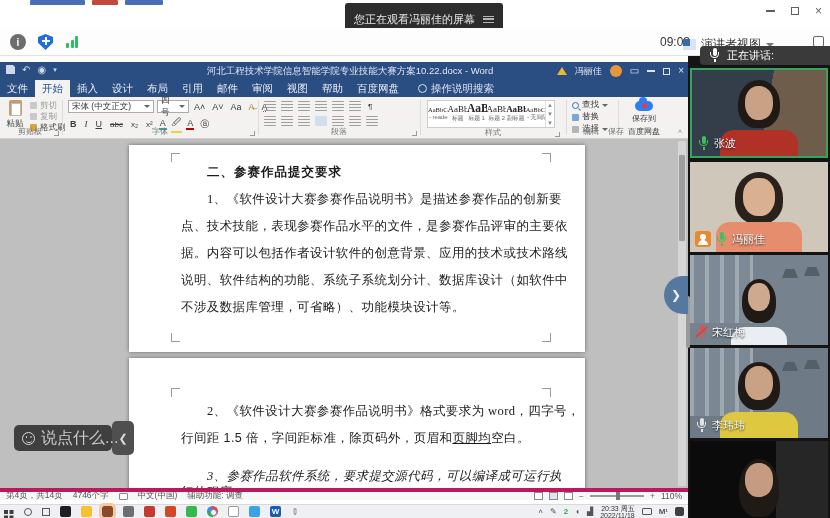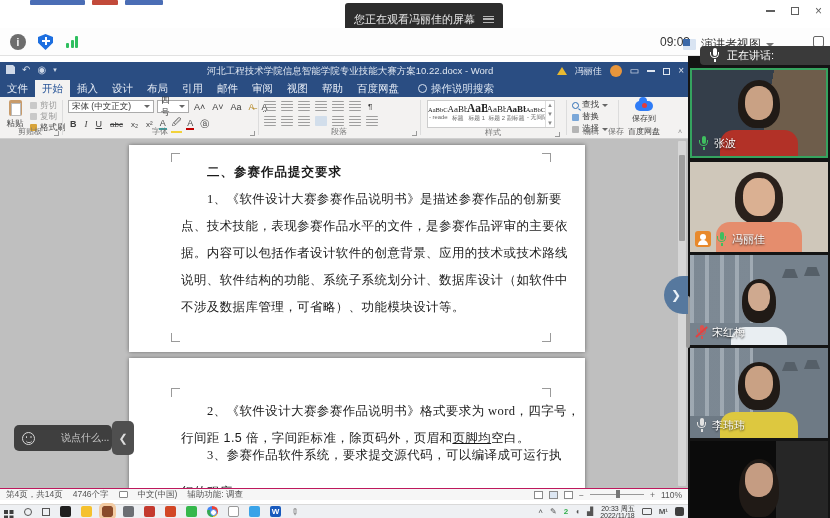--- a/index.html
+++ b/index.html
@@ -123,21 +123,21 @@
   .cm-bl{border-left:1px solid #9a9a9a;border-bottom:1px solid #9a9a9a;}
   .cm-br{border-right:1px solid #9a9a9a;border-bottom:1px solid #9a9a9a;}
   .docline{position:absolute;left:52px;right:44px;height:27px;line-height:27px;font-family:"Liberation Serif",serif;font-size:12.5px;color:#1a1a1a;letter-spacing:.4px;white-space:nowrap;}
   .dochead{font-family:"Liberation Sans",sans-serif;font-weight:bold;letter-spacing:1px;}
   .indent{text-indent:26px;}
   .uline{text-decoration:underline;}
   #wscroll{position:absolute;right:2px;top:2px;bottom:2px;width:8px;background:#d6d6d6;border-radius:1px;}
   #wthumb{position:absolute;left:1px;top:14px;width:6px;height:86px;background:#9e9e9e;border-radius:1px;}
 
   
-  #wstatus{position:absolute;left:0;top:426px;width:100%;height:12px;background:#f6f6f6;border-top:1px solid #be185d;display:flex;align-items:center;font-size:8.5px;color:#555;padding:0 6px;gap:10px;}
+  #wstatus{position:absolute;left:0;top:426px;width:100%;height:12px;background:#f6f6f6;border-top:4px solid #be185d;display:flex;align-items:center;font-size:8.5px;color:#555;padding:0 6px;gap:10px;}
   .book-ic{width:9px;height:7px;background:#fff;border:1px solid #888;border-radius:1px;}
   .viewic{width:9px;height:8px;border:1px solid #8a8a8a;background:#fff;}
   .zoomtrack{width:54px;height:1.2px;background:#999;position:relative;}
   .zoomthumb{position:absolute;left:26px;top:-3.5px;width:4px;height:8px;background:#777;}
   .statR{margin-left:auto;display:flex;align-items:center;gap:6px;}
 
   
   #taskbar{left:0;top:504px;width:688px;height:14px;background:#eef0f3;border-top:1px solid #d9d9d9;display:flex;align-items:center;padding:0 4px;gap:10px;z-index:20;}
   .start-ic{width:4px;height:4px;background:#3e3e3e;box-shadow:5.5px 0 #3e3e3e,0 5.5px #3e3e3e,5.5px 5.5px #3e3e3e;margin-right:6px;}
   .search-ic{width:8px;height:8px;border:1.4px solid #555;border-radius:50%;}
@@ -151,21 +151,21 @@
   .tray .g{font-size:8px;color:#555;}
   .clock{font-size:7px;line-height:7px;color:#333;text-align:right;}
   .kb-ic{width:10px;height:7px;border:1px solid #555;border-radius:1px;}
   .ac-ic{width:9px;height:9px;background:#3e3e3e;border-radius:2px;}
 
   
   #chat{left:14px;top:425px;width:98px;height:26px;background:rgba(52,52,52,.92);border-radius:5px;gap:6px;padding:0 8px;z-index:50;}
   .smile{width:13px;height:13px;border-radius:50%;border:1.3px solid #d8d8d8;position:relative;flex:none;}
   .smile::before{content:'';position:absolute;left:2.5px;top:3.5px;width:1.8px;height:1.8px;background:#d8d8d8;border-radius:50%;box-shadow:4.5px 0 #d8d8d8;}
   .smile::after{content:'';position:absolute;left:2.5px;top:6px;width:6px;height:3px;border-bottom:1.3px solid #d8d8d8;border-radius:0 0 6px 6px;}
-  #chat .ph{color:#c9c9c9;font-size:10px;white-space:nowrap;margin-left:20px;}
+  #chat .ph{color:#c9c9c9;font-size:16px;white-space:nowrap;}
   #chat-collapse{left:112px;top:421px;width:22px;height:34px;background:#4f4f4f;border-radius:5px;color:#ddd;font-size:11px;display:flex;align-items:center;justify-content:center;z-index:49;}
   #side-expand{left:664px;top:276px;width:24px;height:38px;background:#56789e;border-radius:19px 0 0 19px;color:#eaf1f8;font-size:12px;display:flex;align-items:center;justify-content:center;z-index:50;}
 </style>
 </head>
 <body>
 
 <div id="stage">
 
   <div class="abs clip-frag" style="left:30px;top:0;width:55px;background:#4a6db5;"></div>
   <div class="abs clip-frag" style="left:92px;top:0;width:26px;background:#c24a3a;"></div>
@@ -485,21 +485,21 @@
         <div class="docline" style="top:95px;">据。内容可以包括作者设计软件的创意背景、应用的技术或技术路线</div>
         <div class="docline" style="top:122px;">说明、软件结构的功能、系统子系统划分计、数据库设计（如软件中</div>
         <div class="docline" style="top:149px;">不涉及数据库管理，可省略）、功能模块设计等。</div>
       </div>
 
       <div class="page" style="top:219px;height:132px;">
         <span class="cmark cm-tl" style="left:42px;top:30px;"></span>
         <span class="cmark cm-tr" style="right:34px;top:30px;"></span>
         <div class="docline indent" style="top:40px;">2、《软件设计大赛参赛作品说明书》格式要求为 word，四字号，</div>
         <div class="docline" style="top:67px;"><span>行间距 1.5 倍，字间距标准，除页码外，页眉和</span><span class="uline">页脚均</span><span>空白。</span></div>
-        <div class="docline indent" style="top:84px;">3、参赛作品软件系统，要求提交源代码，可以编译成可运行执</div>
+        <div class="docline indent" style="top:105px;font-style:italic;">3、参赛作品软件系统，要求提交源代码，可以编译成可运行执</div>
         <div class="docline" style="top:121px;">行的程序。</div>
       </div>
 
       <div id="wscroll">
           <div id="wthumb"></div>
         </div>
     </div>
 
     <div id="wstatus">
       <span>第4页，共14页</span>

